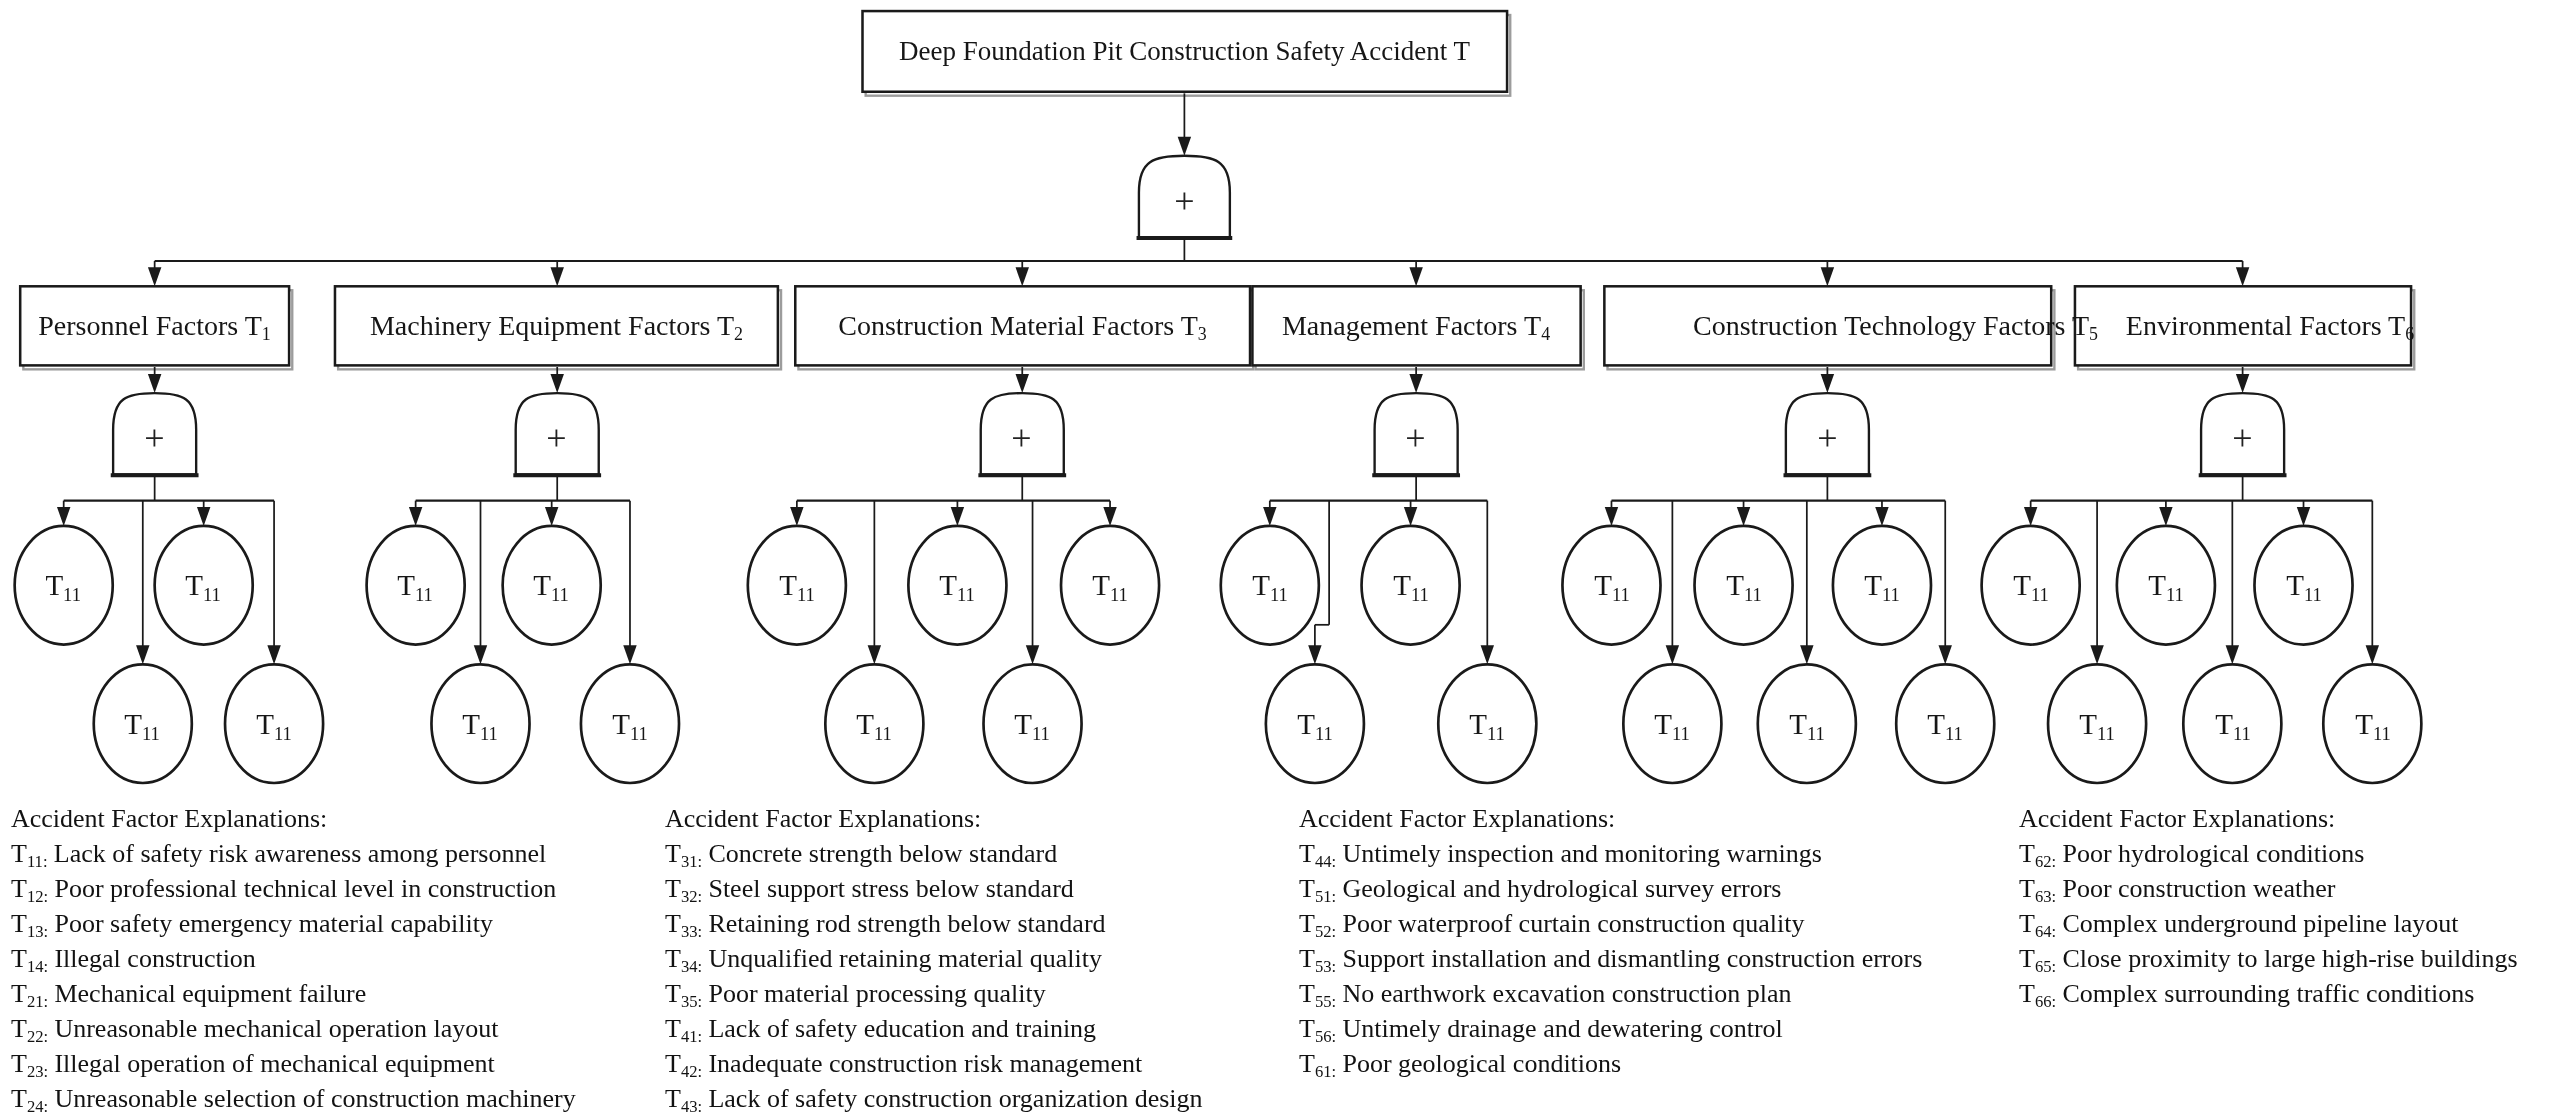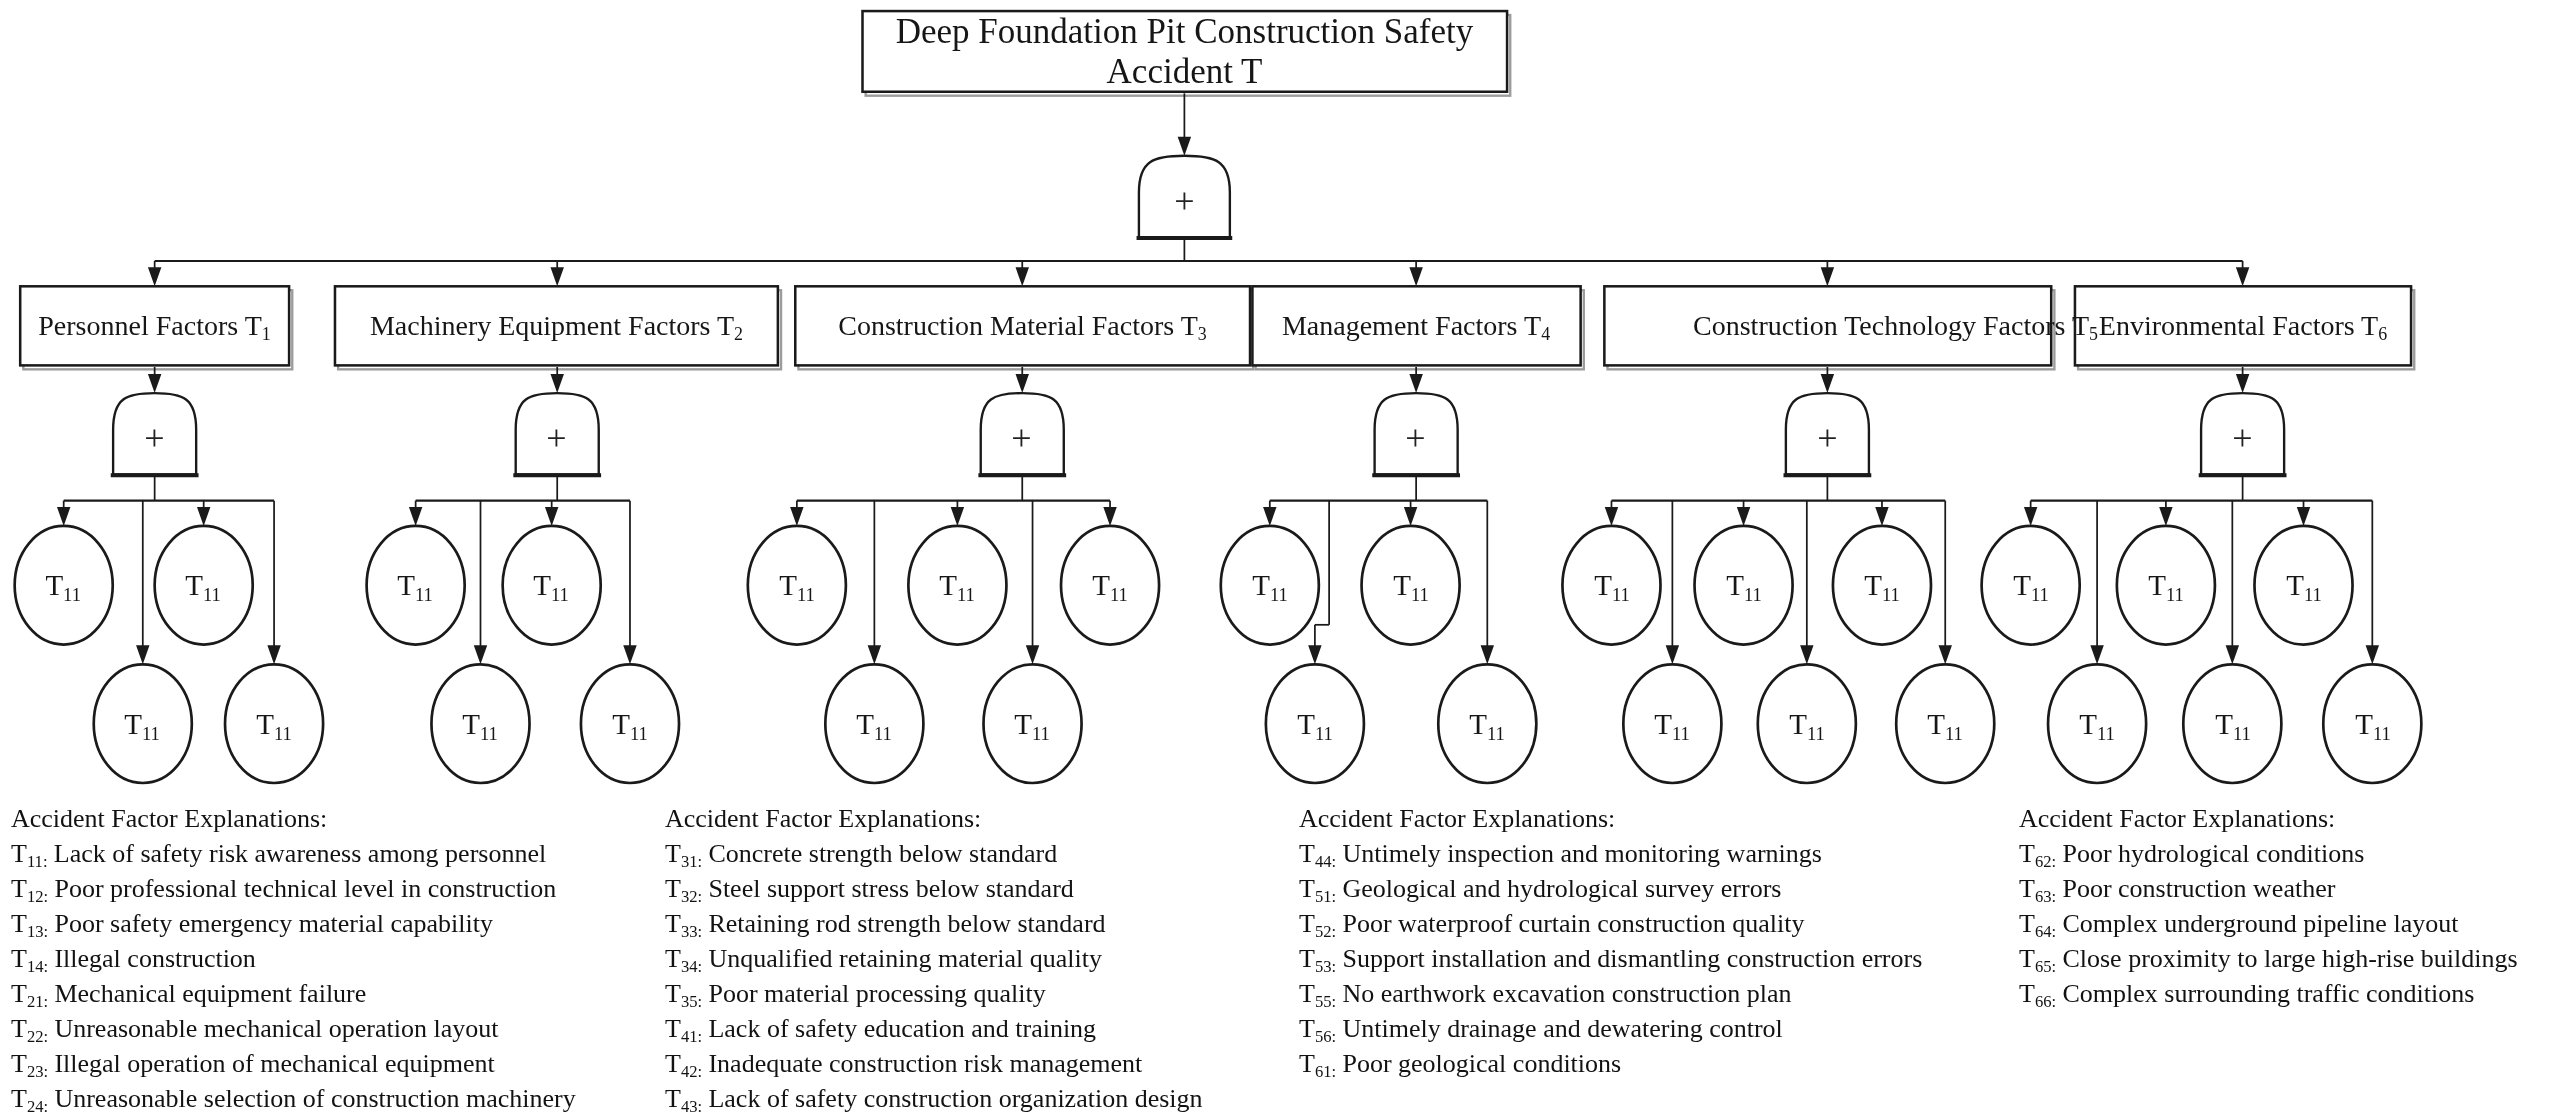--- a/index.html
+++ b/index.html
@@ -2,21 +2,21 @@
 <html style="font-size:12.7px"><head>
 <meta charset="utf-8">
 <style>
   html,body{margin:0;padding:0;background:#ffffff}
   body{width:2576px;height:1112px;overflow:hidden;
        font-family:"Liberation Serif","DejaVu Serif",serif;color:#161616}
   .stage{position:relative;width:2576px;height:1112px;background:#fff}
   .stage svg{position:absolute;left:0;top:0}
   .lbl{position:absolute;display:flex;align-items:center;justify-content:center;
        text-align:center;pointer-events:none}
-  .title-label{left:862px;top:11px;width:645px;height:81px;font-size:35px}
+  .title-label{left:862px;top:11px;width:645px;height:81px;font-size:27px}
   .box-label{font-size:28px}
   .circle-label{font-size:29px}
   .plus{font-size:36px;font-weight:400;color:#222}
   sub{font-size:0.64em;vertical-align:-0.30em;line-height:0}
   .exp-col{position:absolute;top:801px;font-size:26px;white-space:nowrap;color:#121212}
   .exp-line{height:35px;line-height:35px}
   .exp-text{margin-left:6.3px}
 </style>
 </head>
 <body>
@@ -273,21 +273,21 @@
       </div>
       <div class="lbl circle-label" style="left: 1623px; top: 665px; width: 98px; height: 119px;">
         <span><span>T</span><sub>11</sub></span>
       </div>
       <div class="lbl circle-label" style="left: 1758px; top: 665px; width: 98px; height: 119px;">
         <span><span>T</span><sub>11</sub></span>
       </div>
       <div class="lbl circle-label" style="left: 1896px; top: 665px; width: 98px; height: 119px;">
         <span><span>T</span><sub>11</sub></span>
       </div>
-      <div class="lbl box-label" style="left: 2075px; top: 286px; width: 336px; height: 79px;">
+      <div class="lbl box-label" style="left: 2075px; top: 286px; width: 336px; height: 79px; padding-left: 27px;">
         <span><span>Environmental Factors T</span><sub>6</sub></span>
       </div>
       <div class="lbl plus" style="left: 2219px; top: 417px; width: 47px; height: 41px;">+</div>
       <div class="lbl circle-label" style="left: 1982px; top: 526px; width: 98px; height: 119px;">
         <span><span>T</span><sub>11</sub></span>
       </div>
       <div class="lbl circle-label" style="left: 2117px; top: 526px; width: 98px; height: 119px;">
         <span><span>T</span><sub>11</sub></span>
       </div>
       <div class="lbl circle-label" style="left: 2255px; top: 526px; width: 98px; height: 119px;">

